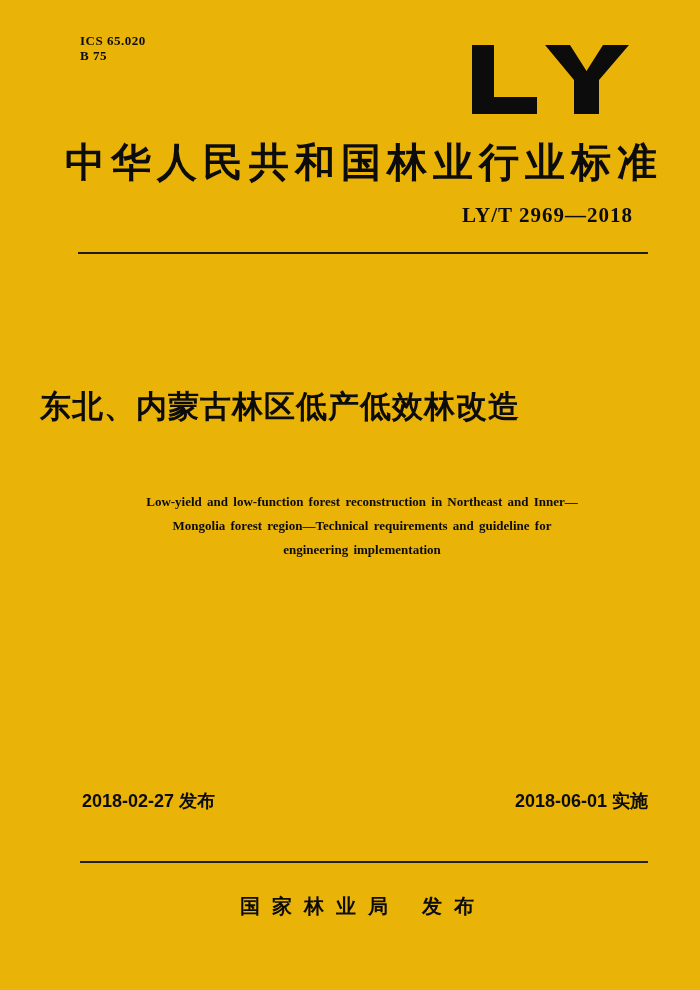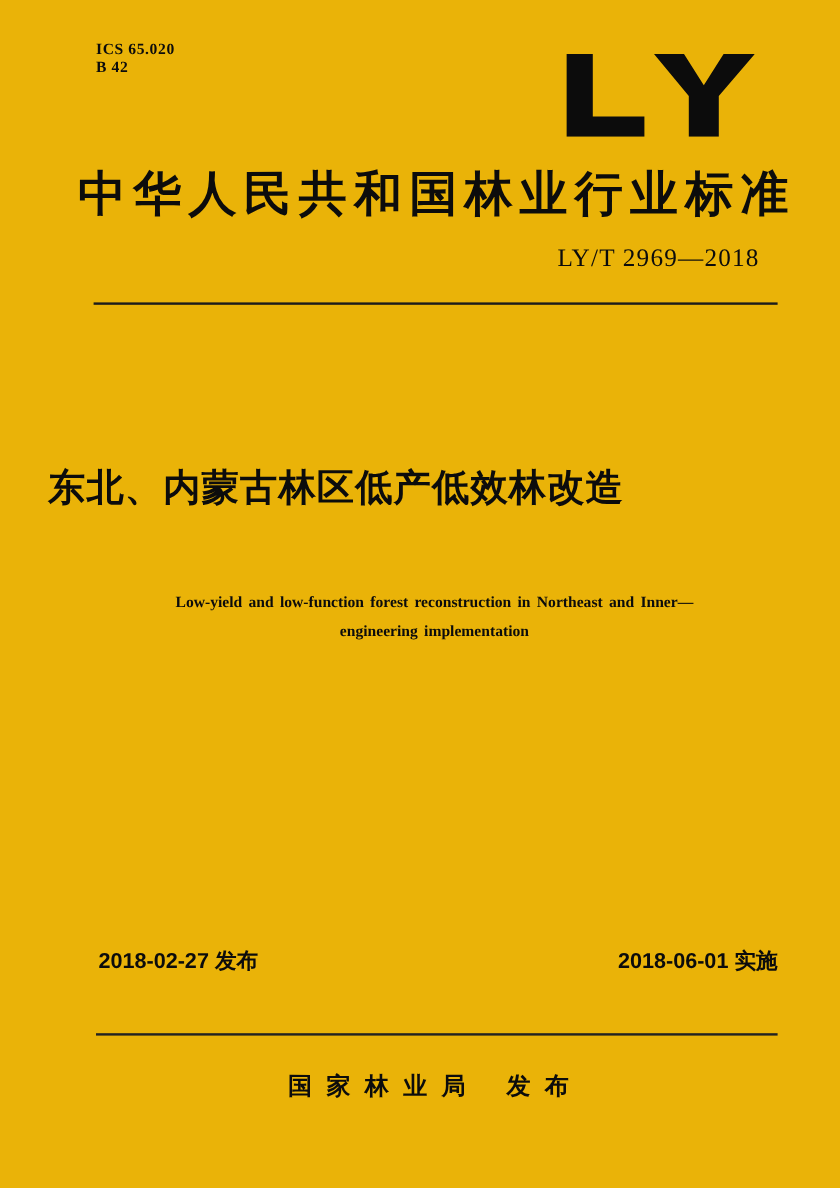--- a/index.html
+++ b/index.html
@@ -24,21 +24,21 @@
   .logo svg{display:block;width:100%;height:100%;}
   .std-category{
     position:absolute;left:14px;top:140px;width:700px;
     text-align:center;
     font-weight:bold;font-size:40px;line-height:44px;
     letter-spacing:6px;white-space:nowrap;
   }
   .std-number{
     position:absolute;right:67px;top:203px;
     font-family:"Liberation Serif","DejaVu Serif",serif;
-    font-weight:normal;font-size:21px;letter-spacing:1px;
+    font-weight:bold;font-size:21px;letter-spacing:1px;
     white-space:nowrap;
   }
   .rule-top{
     position:absolute;left:78px;top:252px;width:570px;height:2px;
     background:#1c1c1c;
   }
   .title-zh{
     position:absolute;left:40px;top:384px;width:660px;
     text-align:left;
     font-weight:bold;font-size:31px;line-height:46px;
@@ -69,21 +69,21 @@
   }
   .publish-verb{margin-left:22px;}
 </style>
 </head>
 <body>
 
 <div class="page">
 
   <div class="ics-block">
     <div>ICS 65.020</div>
-    <div>B 42</div>
+    <div>B 75</div>
   </div>
 
   <div class="logo" role="img" aria-label="LY">
     <svg viewBox="0 0 157 69" xmlns="http://www.w3.org/2000/svg">
       <polygon points="0,0 22,0 22,52 65,52 65,69 0,69" fill="#0c0c0c"></polygon>
       <polygon points="73,0 98,0 114.5,26 131,0 157,0 127,35 127,69 102,69 102,35" fill="#0c0c0c"></polygon>
     </svg>
   </div>
 
   <div class="std-category">中华人民共和国林业行业标准</div>
@@ -91,20 +91,21 @@
   <div class="std-number">LY/T 2969—2018</div>
 
   <div class="rule-top"></div>
 
   <div class="title-zh">
     <div>东北、内蒙古林区低产低效林改造</div>
   </div>
 
   <div class="title-en">
     <div>Low-yield and low-function forest reconstruction in Northeast and Inner—</div>
+    <div>Mongolia forest region—Technical requirements and guideline for</div>
     <div>engineering implementation</div>
   </div>
 
   <div class="date-row">
     <span class="issue-date">2018-02-27 发布</span>
     <span class="impl-date">2018-06-01 实施</span>
   </div>
 
   <div class="rule-bottom"></div>
 

